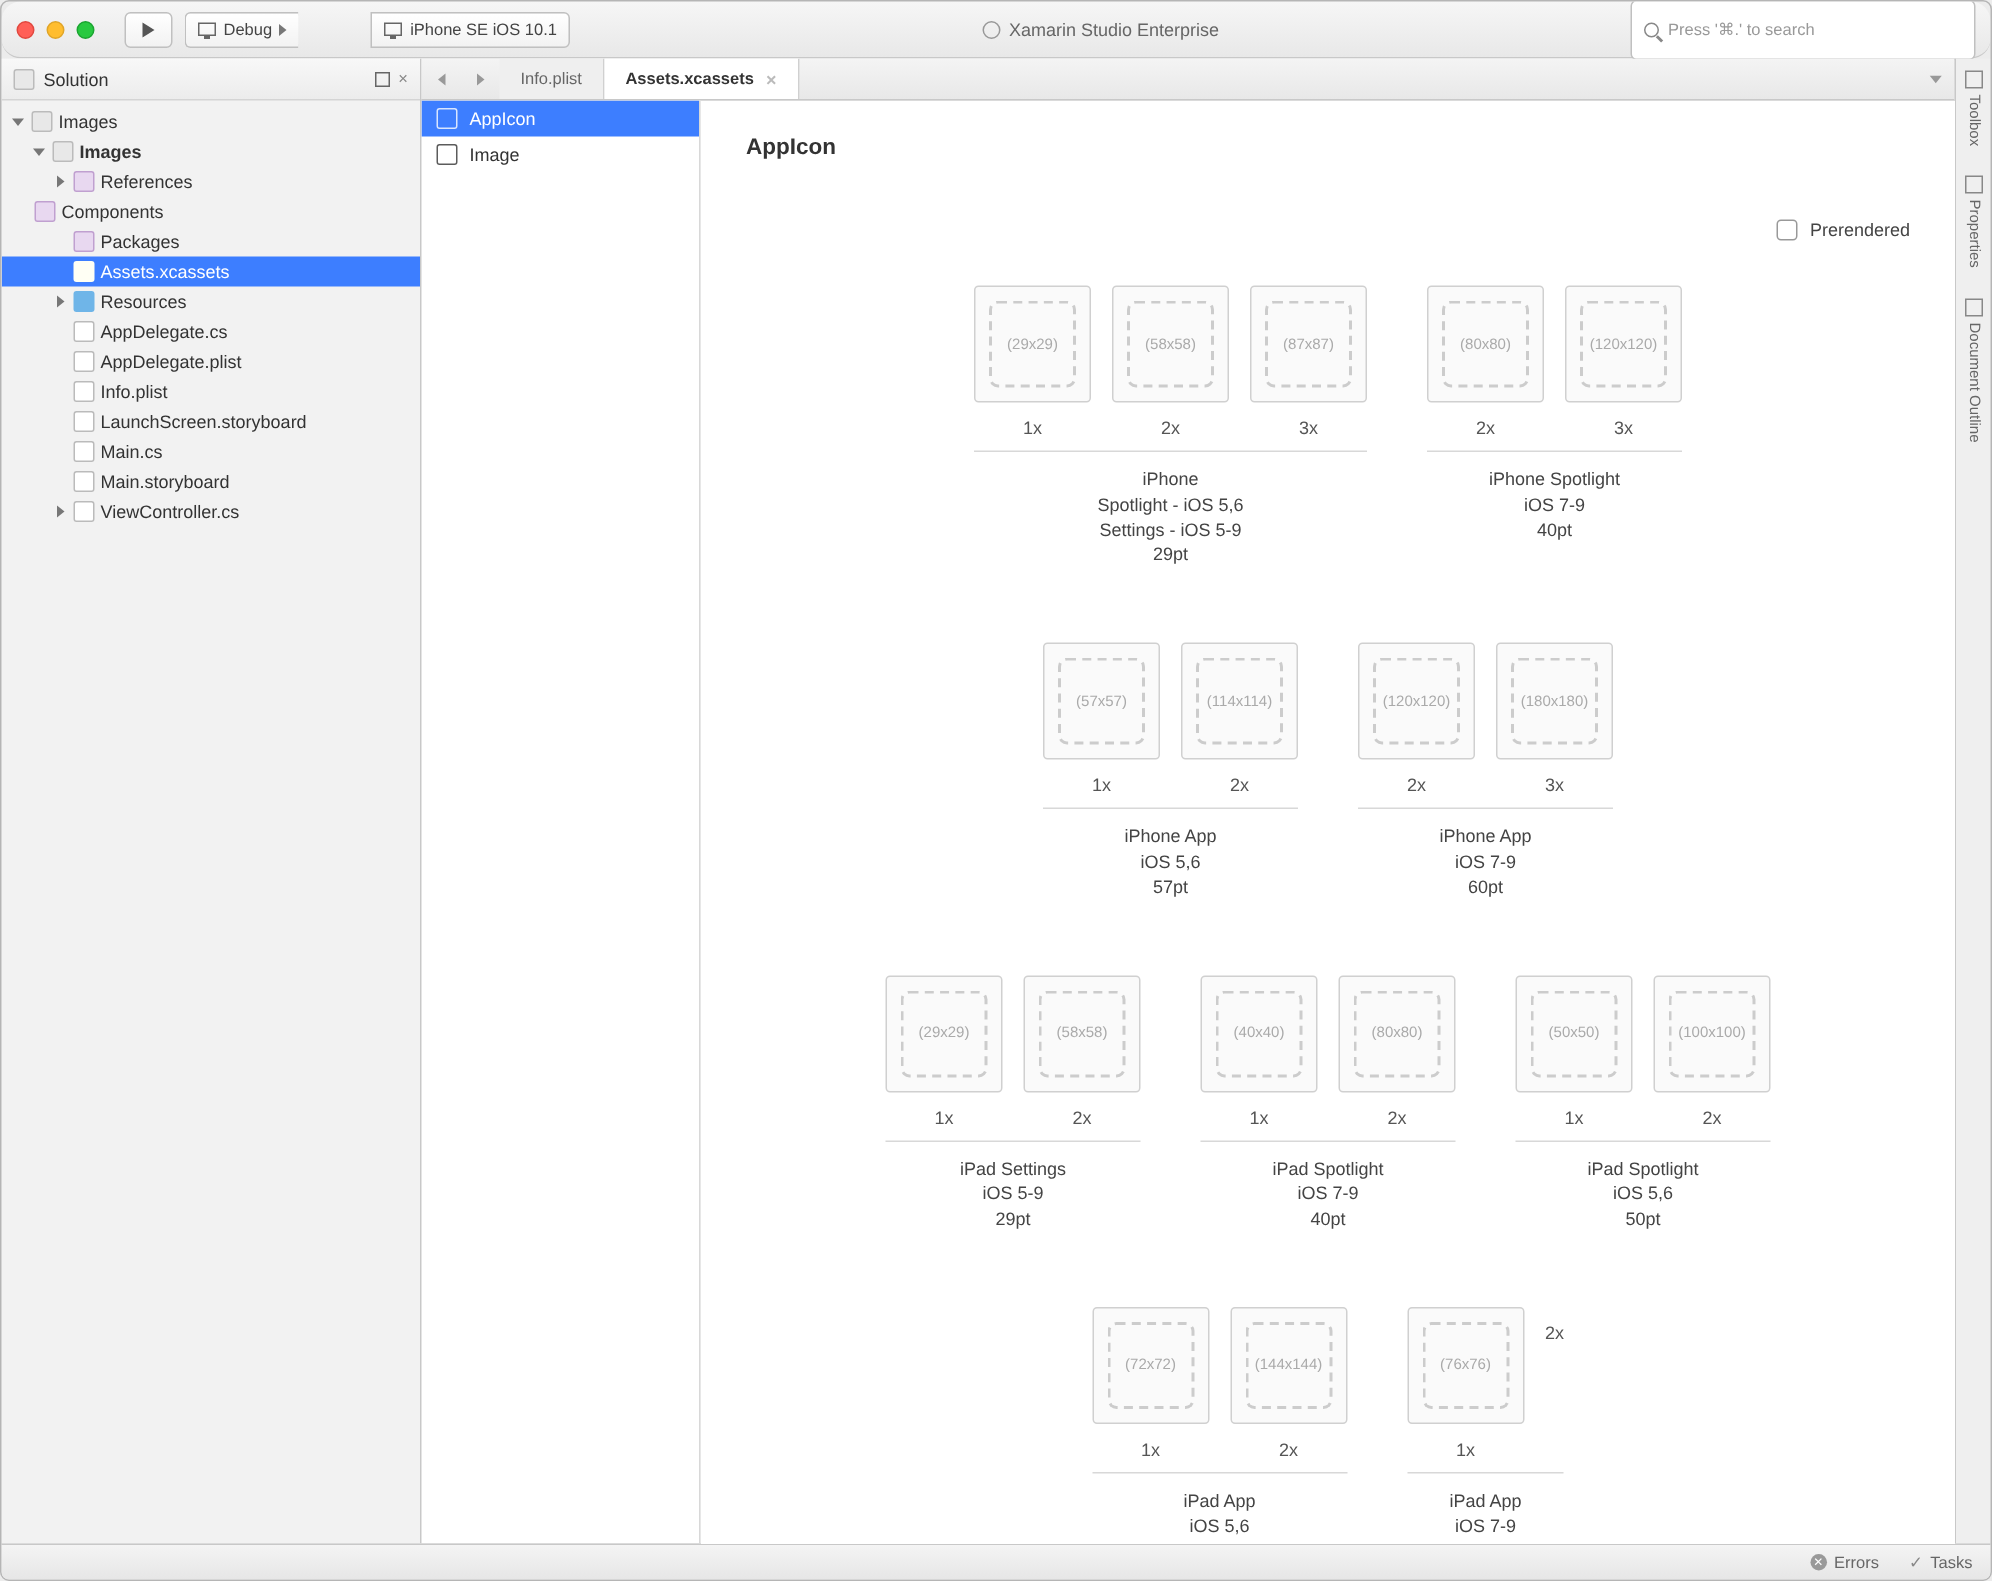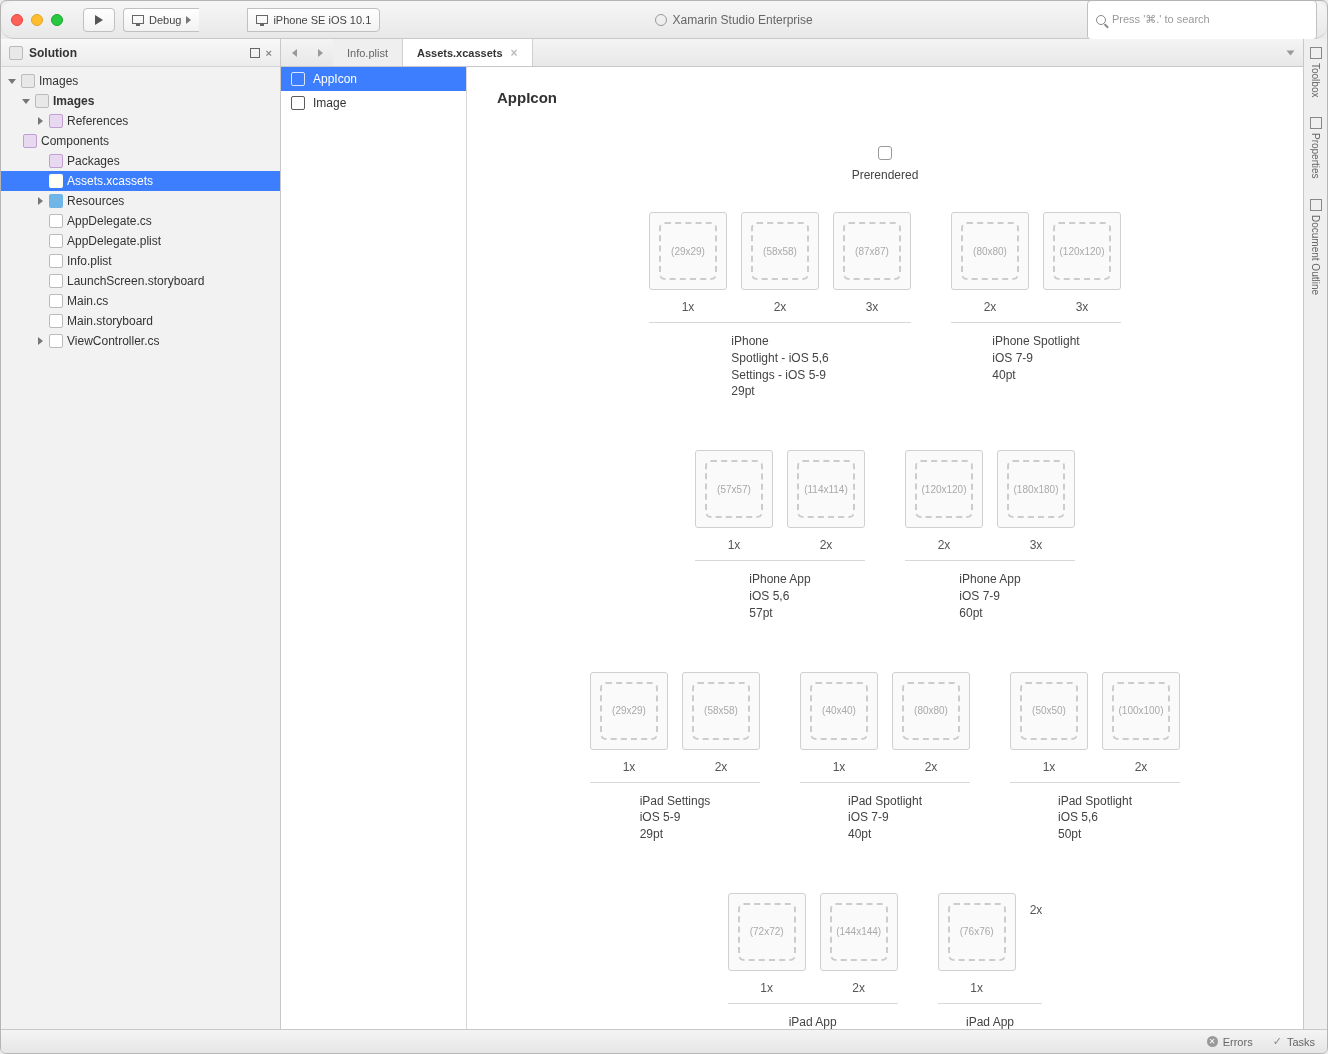--- a/index.html
+++ b/index.html
@@ -24,21 +24,21 @@
   .chevron-r { width:0; height:0; border-left:5px solid #777; border-top:4px solid transparent; border-bottom:4px solid transparent; }
   .gear-sm { width:12px; height:12px; border:1.5px solid #999; border-radius:50%; position:relative;}
   .mag-icon { width:10px; height:10px; border:1.5px solid #888; border-radius:50%; position:relative;}
   .mag-icon::after { content:""; position:absolute; width:5px; height:1.5px; background:#888; bottom:-3px; right:-4px; transform:rotate(45deg);}
 
   
   .main { flex: 1; display: flex; overflow: hidden; }
 
   
   .solution { width: 280px; background: #f2f2f2; border-right: 1px solid #c8c8c8; display: flex; flex-direction: column; }
-  .solution-header { height: 28px; display: flex; align-items: center; padding: 0 8px; border-bottom: 1px solid #d4d4d4; font-weight: 700; font-size: 12px; color: #333; gap: 6px; background: linear-gradient(#f8f8f8,#ececec); }
+  .solution-header { height: 28px; display: flex; align-items: center; padding: 0 8px; border-bottom: 1px solid #d4d4d4; font-weight: 400; font-size: 12px; color: #333; gap: 6px; background: linear-gradient(#f8f8f8,#ececec); }
   .solution-header .spacer { flex:1; }
   .sq-icon { width:10px; height:10px; border:1px solid #666; }
   .x-icon { font-size:11px; color:#888; }
   .tree { flex: 1; overflow-y: auto; padding-top: 4px; }
   .tree-row { display: flex; align-items: center; height: 20px; padding-left: 8px; gap: 4px; font-size: 12px; cursor: pointer; }
   .tree-row.selected { background: #3d7eff; color: #fff; }
   .tree-row.selected .file-icon { filter: brightness(2); }
   .disclosure { width: 10px; display:inline-flex; justify-content:center; }
   .tri-r { width:0;height:0;border-left:5px solid #777;border-top:4px solid transparent;border-bottom:4px solid transparent;}
   .tri-d { width:0;height:0;border-top:5px solid #777;border-left:4px solid transparent;border-right:4px solid transparent;}
@@ -60,33 +60,33 @@
   .tab.active { background:#fff; color:#333; font-weight:600;}
   .tab .close { color:#bbb; font-size:12px;}
   .asset-list { flex:1; }
   .asset-row { display:flex; align-items:center; height:24px; padding-left:10px; gap:8px; font-size:12px; cursor:pointer; }
   .asset-row.selected { background:#3d7eff; color:#fff; }
   .asset-icon { width:14px; height:14px; border:1px solid currentColor; border-radius:2px; opacity:0.8; }
 
   
   .editor { flex:1; background:#fff; overflow-y:auto; padding: 22px 30px 40px 30px; }
   .editor h2 { font-size:15px; font-weight:600; margin-bottom: 40px; }
-  .prerender-row { display:flex; justify-content:flex-end; align-items:center; gap:8px; margin-bottom: 30px; font-size:12px; color:#444;flex-direction:column;}
+  .prerender-row { display:flex; justify-content:flex-end; align-items:center; gap:8px; margin-bottom: 30px; font-size:12px; color:#444;}
   .checkbox { width:14px; height:14px; border:1px solid #999; border-radius:3px; background:#fff; }
 
   .icon-groups { display:flex; flex-direction:column; gap: 50px; align-items:center; }
   .group-row { display:flex; gap: 40px; }
   .icon-group { display:flex; flex-direction:column; align-items:center; }
   .slots-row { display:flex; gap:14px; }
   .slot-col { display:flex; flex-direction:column; align-items:center; }
   .well { width:78px; height:78px; border:1px solid #d0d0d0; border-radius:3px; display:flex; align-items:center; justify-content:center; background:#fafafa; }
   .dashed { width:58px; height:58px; border:2px dashed #ccc; border-radius:6px; display:flex; align-items:center; justify-content:center; color:#aaa; font-size:10px; }
   .scale-label { margin-top:10px; font-size:12px; color:#555; }
   .divider { width:100%; height:1px; background:#d8d8d8; margin:8px 0 10px 0; }
-  .group-caption { text-align:left; font-size:12px; color:#444; line-height:1.4; }
+  .group-caption { text-align:center; font-size:12px; color:#444; line-height:1.4; }
 
   
   .rail { width:24px; background:#efefef; border-left:1px solid #c8c8c8; display:flex; flex-direction:column; align-items:center; padding-top:8px; gap:20px; }
   .rail-item { writing-mode: vertical-rl; font-size:10px; color:#666; cursor:pointer; display:flex; align-items:center; gap:4px; }
   .rail-icon { width:12px; height:12px; border:1px solid #888; writing-mode:horizontal-tb; }
 
   
   .statusbar { height:24px; background:linear-gradient(#f4f4f4,#e6e6e6); border-top:1px solid #c8c8c8; display:flex; justify-content:flex-end; align-items:center; padding:0 12px; gap:20px; font-size:11px; color:#666; }
   .status-item { display:flex; align-items:center; gap:5px; cursor:pointer; }
   .err-icon { width:11px; height:11px; border-radius:50%; background:#999; color:#fff; font-size:8px; display:flex; align-items:center; justify-content:center;}

